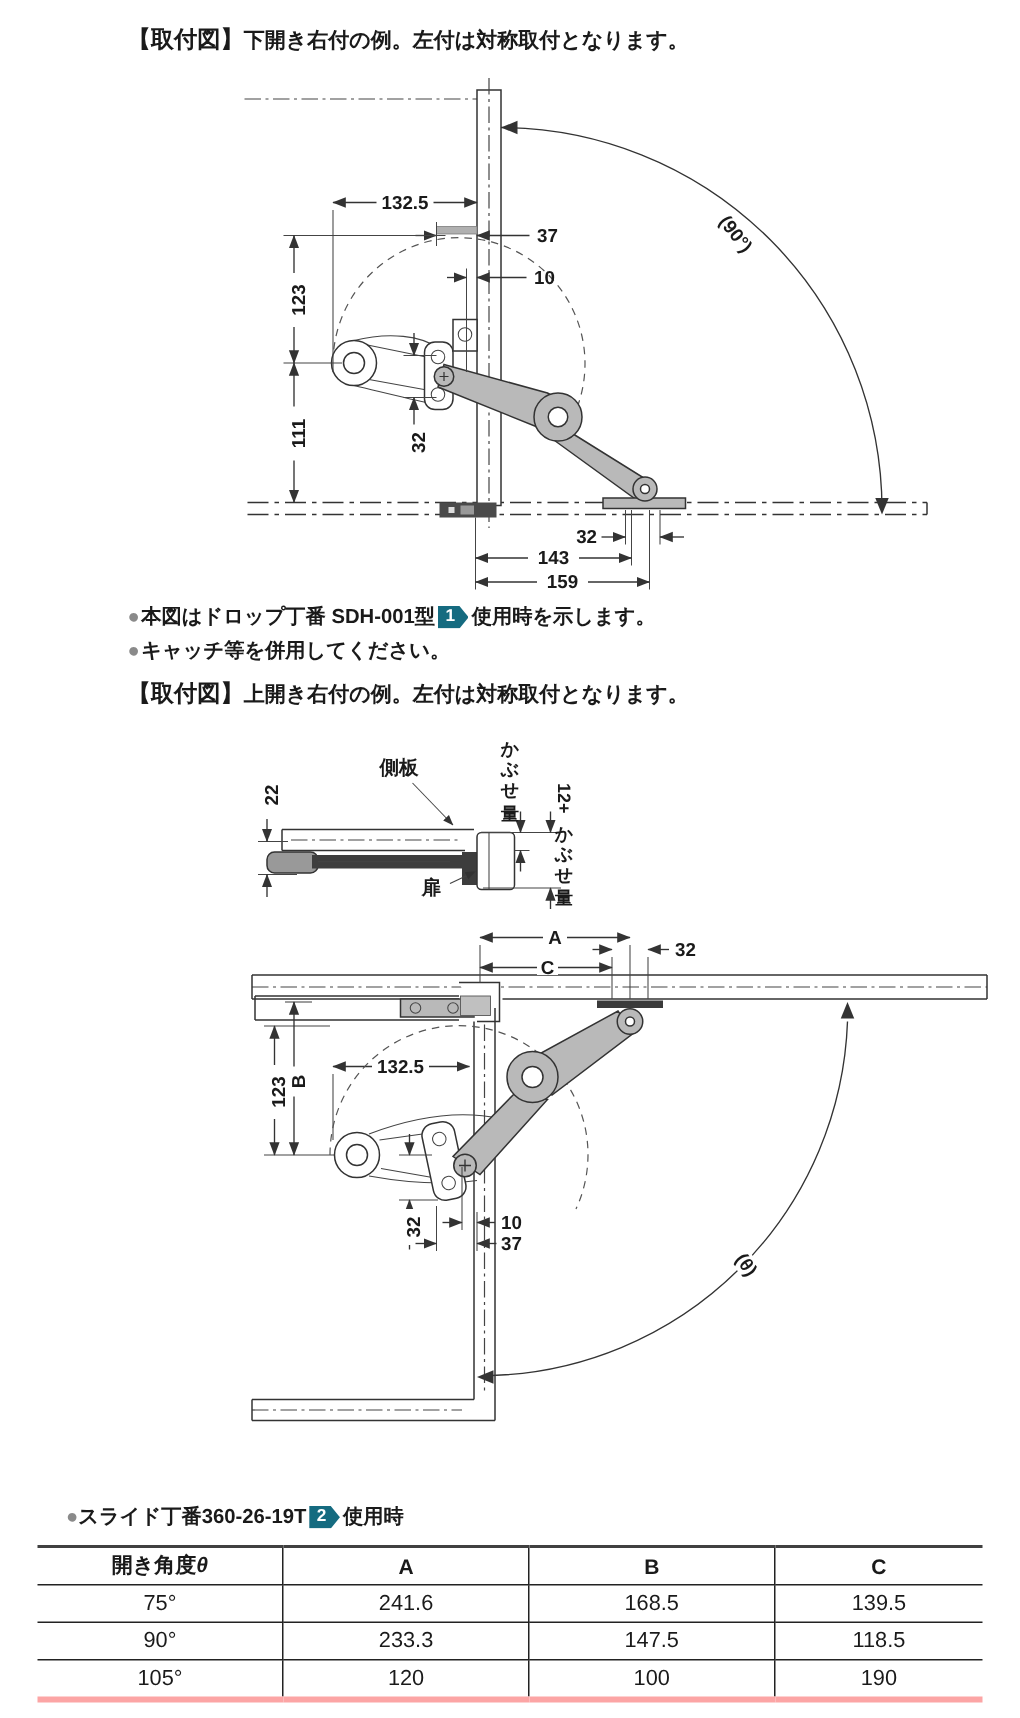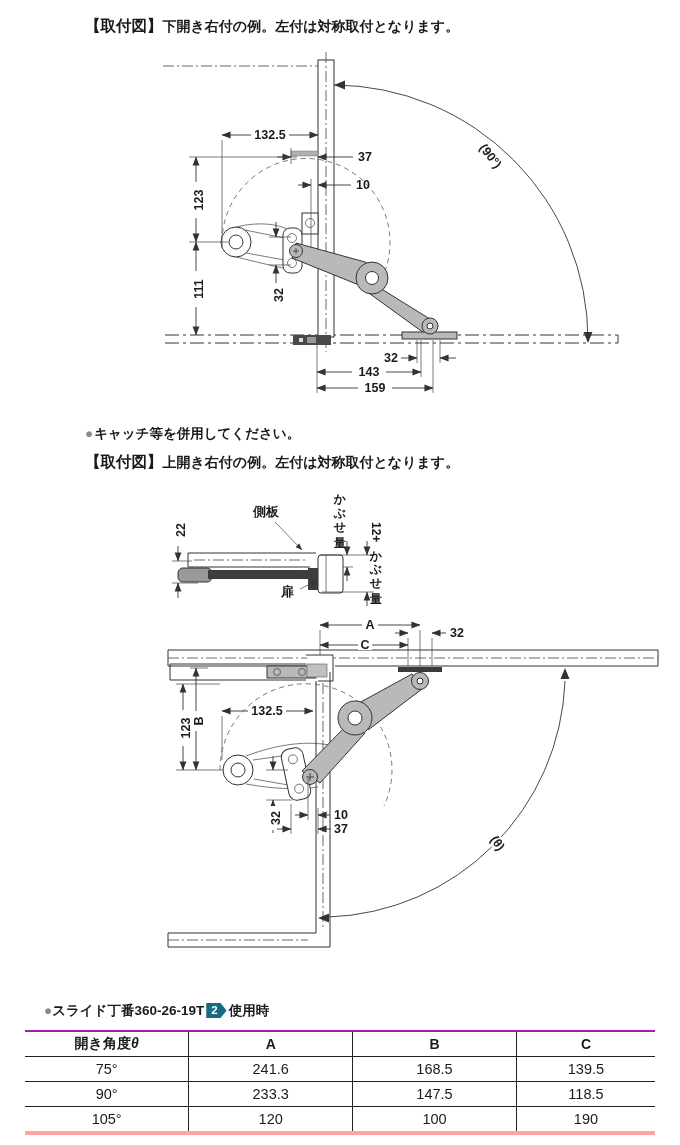--- a/index.html
+++ b/index.html
@@ -27,21 +27,21 @@
   .dsh{stroke:#555;stroke-width:0.8;fill:none;stroke-dasharray:5 4;}
   .gry{fill:#b9b9b9;stroke:#333;stroke-width:1;}
   .wht{fill:#fff;stroke:#333;stroke-width:1;}
   table.spec{position:absolute;left:25px;top:1030px;width:630px;border-collapse:collapse;
              font-size:14.5px;text-align:center;}
   table.spec td,table.spec th{border-left:1px solid #222;border-right:1px solid #222;
              border-top:1px solid #222;border-bottom:1px solid #222;padding:2px 0;height:20px;}
   table.spec th{font-size:14px;font-weight:700;}
   table.spec th:first-child,table.spec td:first-child{border-left:none;}
   table.spec th:last-child,table.spec td:last-child{border-right:none;}
-  table.spec tr:first-child th{border-top:2px solid #a21caf;}
+  table.spec tr:first-child th{border-top:2px solid #404040;}
   table.spec tr:last-child td{border-bottom:4px solid #fca5a5;}
 </style>
 </head>
 <body>
 
 <div id="page">
 
   <div class="heading" style="top:16px;"><span class="br">【取付図】</span><span class="tx">下開き右付の例。左付は対称取付となります。</span></div>
 
   <svg width="540" height="348" viewBox="0 0 540 348" style="left:85px;top:52px;">
@@ -172,20 +172,21 @@
       <rect x="267" y="313" width="34" height="13" fill="#fff"></rect>
       <text class="dt" x="284" y="324" text-anchor="middle">143</text>
     </g>
     <g>
       <line class="dl" x1="232" y1="336" x2="348" y2="336" marker-start="url(#a1)" marker-end="url(#a1)"></line>
       <rect x="273" y="329" width="34" height="13" fill="#fff"></rect>
       <text class="dt" x="290" y="340" text-anchor="middle">159</text>
     </g>
   </svg>
 
+  <div class="note" style="top:402px;"><span class="blt">●</span><span>本図はドロップ丁番 SDH-001型</span><span class="badge">1</span><span>使用時を示します。</span></div>
   <div class="note" style="top:425px;text-align:center;"><span class="blt">●</span><span>キャッチ等を併用してください。</span></div>
 
   <div class="heading" style="top:452px;"><span class="br">【取付図】</span><span class="tx">上開き右付の例。左付は対称取付となります。</span></div>
 
   <svg width="520" height="497" viewBox="0 0 520 497" style="left:150px;top:478px;">
     <defs>
       <marker id="a2" viewBox="0 0 10 10" refX="9.5" refY="5" markerWidth="10" markerHeight="10" orient="auto-start-reverse">
           <path d="M0,1.2 L10,5 L0,8.8 z" fill="#333"></path>
         </marker>
     </defs>

